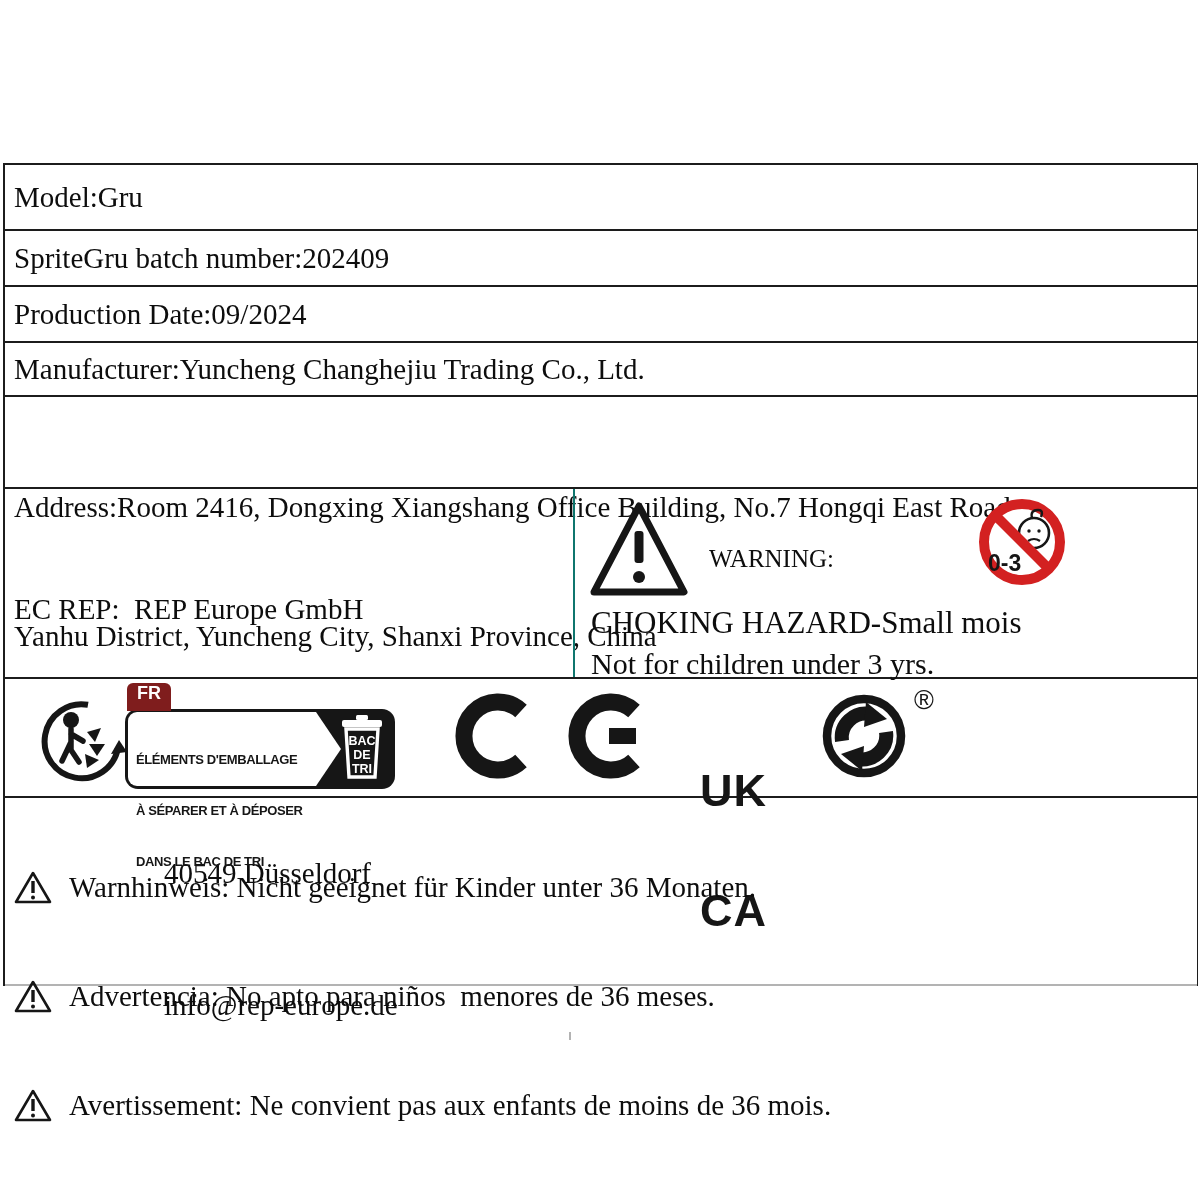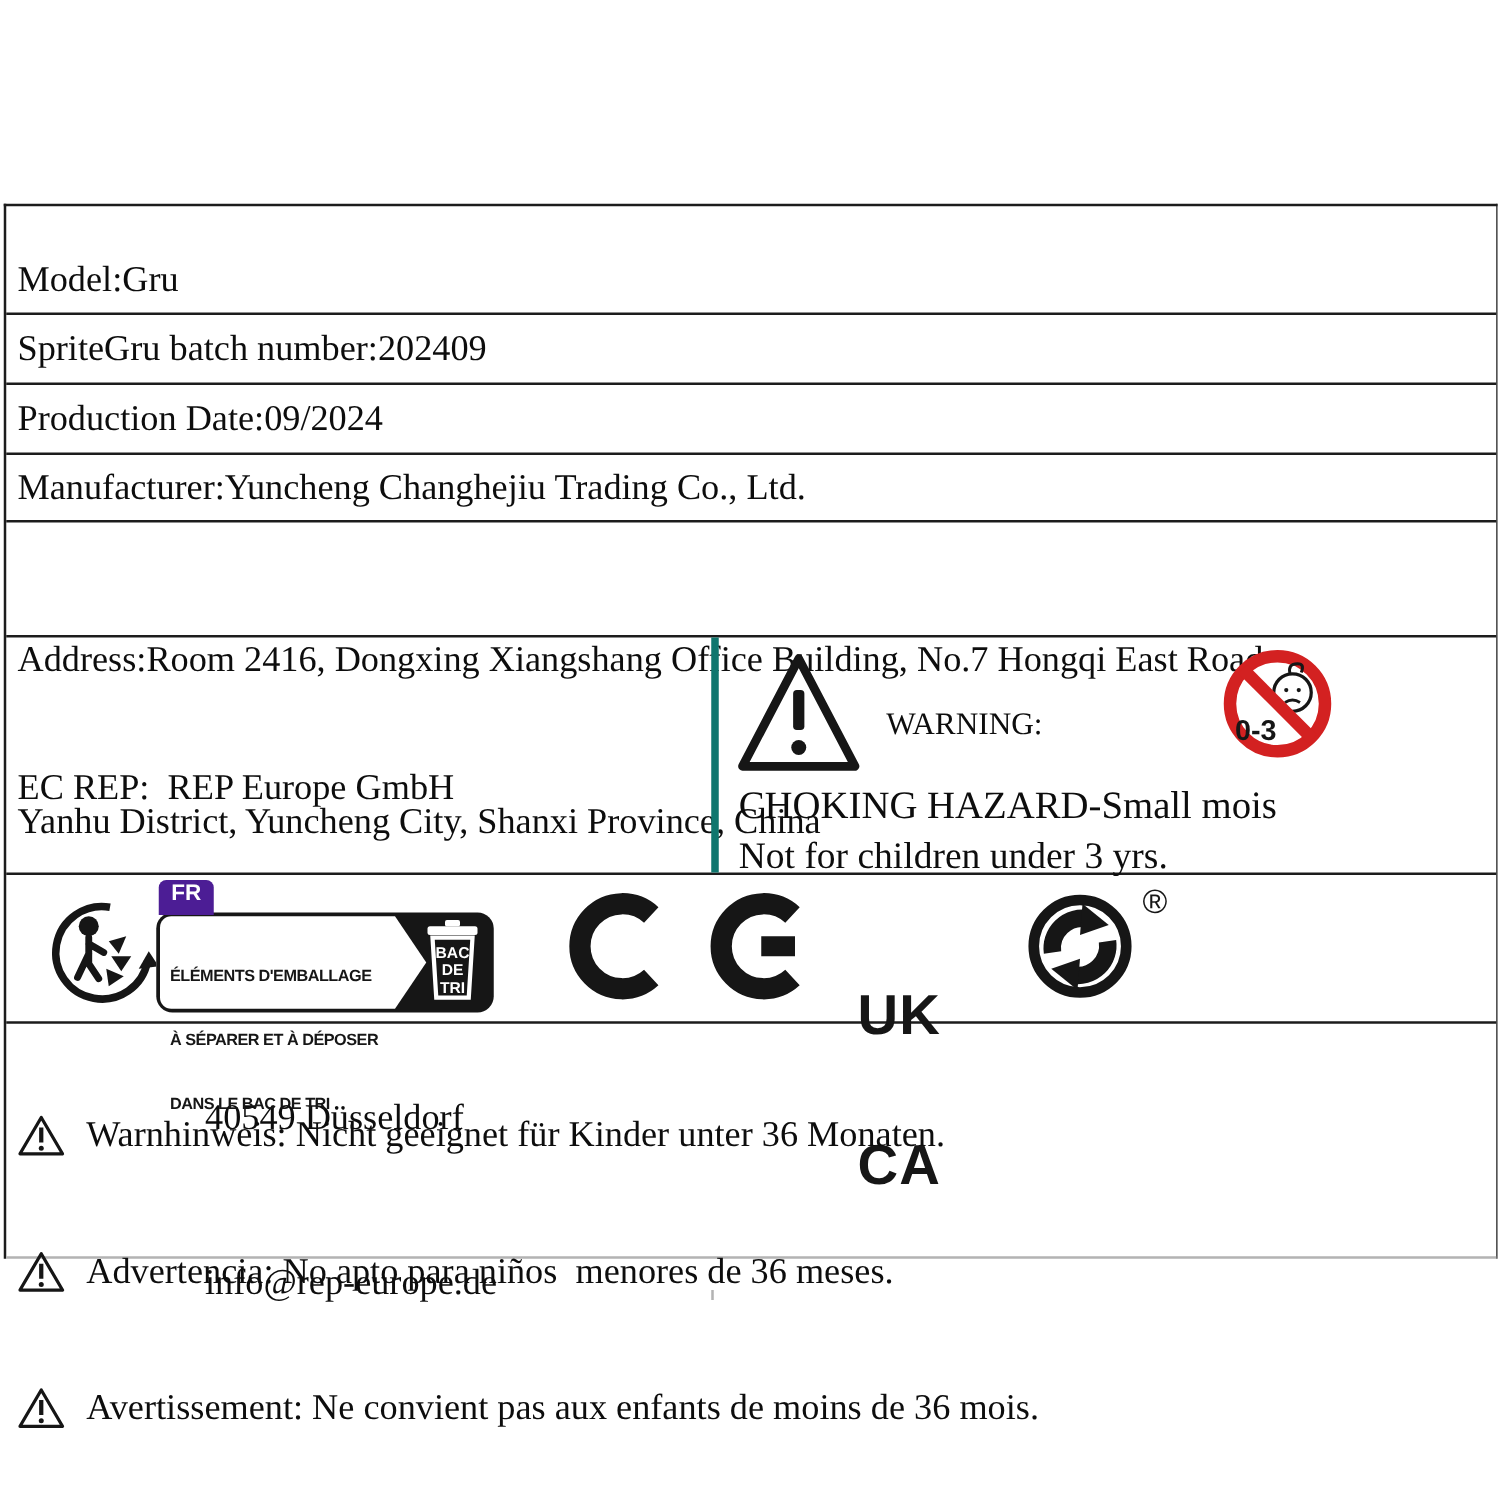--- a/index.html
+++ b/index.html
@@ -2,57 +2,57 @@
 <html><head>
 <meta charset="utf-8">
 <style>
   html,body{margin:0;padding:0;background:#ffffff;}
   body{width:1198px;height:1198px;position:relative;overflow:hidden;
        font-family:"Liberation Serif","DejaVu Serif",serif;color:#0d0d0d;}
   .label{position:absolute;left:3px;top:163px;width:1192px;
          border:2px solid #1c1c1c;border-bottom:none;background:#fff;}
   .row{box-sizing:border-box;border-bottom:2px solid #1c1c1c;position:relative;
        display:flex;align-items:center;padding-left:9px;font-size:29px;white-space:pre-wrap;}
-  .r-model{height:53px;margin-top:34px;}
+  .r-model{height:66px;}
   .r-brand{height:57px;}
   .r-batch{height:56px;}
   .r-date{height:56px;}
   .r-manu{height:54px;}
   .r-address{height:92px;display:block;padding-top:3px;line-height:43px;}
   .r-ecrep{height:190px;display:block;padding:0;}
   .r-icons{height:119px;display:block;padding:0;}
   .r-warn4{height:188px;display:block;padding:2px 0 0 0;border-bottom:2px solid #b3b3b3;}
   .ec-cell{position:absolute;left:0;top:0;width:570px;height:188px;box-sizing:border-box;
-           border-right:6px solid #0f766e;padding:10px 0 0 9px;line-height:44px;font-size:29px;}
+           border-right:2px solid #0f766e;padding:10px 0 0 9px;line-height:44px;font-size:29px;}
   .ec-indent{margin-left:150px;}
   .warn-cell{position:absolute;left:572px;top:0;width:620px;height:188px;}
   .warn-title{position:absolute;left:132px;top:56px;font-size:25px;}
   .warn-line1{position:absolute;left:14px;top:116px;font-size:31px;}
   .warn-line2{position:absolute;left:14px;top:158px;font-size:30px;}
   .big-triangle{position:absolute;left:12px;top:8px;}
   .prohibition{position:absolute;left:398px;top:6px;}
   .warnrow{height:43px;display:flex;align-items:center;font-size:29px;white-space:pre-wrap;}
   .warnrow .tri{margin-left:8px;flex:0 0 auto;}
   .warnrow .wtext{margin-left:16px;}
   
   .triman{position:absolute;left:34px;top:19px;}
   .fr-badge{position:absolute;left:120px;top:4px;width:272px;height:108px;}
-  .fr-tab{position:absolute;left:2px;top:0;width:44px;height:28px;background:#4c1d95;
+  .fr-tab{position:absolute;left:2px;top:0;width:44px;height:28px;background:#7f1d1d;
           border-radius:6px 6px 0 0;color:#fff;text-align:center;line-height:28px;
           font:bold 18px "Liberation Sans",sans-serif;}
   .fr-main{position:absolute;left:0;top:26px;width:270px;height:80px;background:#161616;border-radius:13px;}
   .fr-white{position:absolute;left:3px;top:29px;width:188px;height:74px;background:#fff;border-radius:9px 0 0 9px;}
   .fr-arrow{position:absolute;left:191px;top:29px;width:0;height:0;
             border-top:37px solid transparent;border-bottom:37px solid transparent;border-left:25px solid #fff;}
   .fr-lines{position:absolute;left:11px;top:34px;color:#161616;
             font:bold 13px/17px "Liberation Sans",sans-serif;letter-spacing:-0.4px;white-space:pre;}
   .fr-bin{position:absolute;left:212px;top:31px;}
   .ce-mark{position:absolute;left:443px;top:13px;}
   .ukca{position:absolute;left:681px;top:12px;color:#161616;
-        font:bold 45px/40px "Liberation Sans",sans-serif;letter-spacing:1px;text-align:left;}
+        font:bold 45px/40px "Liberation Sans",sans-serif;letter-spacing:1px;text-align:right;}
   .greenpoint{position:absolute;left:814px;top:11px;}
   .regmark{position:absolute;left:909px;top:6px;font-family:"Liberation Sans",sans-serif;font-size:27px;color:#161616;}
   .stub{position:absolute;left:569px;top:1032px;width:2px;height:8px;background:#b3b3b3;}
 </style>
 </head>
 <body>
 
 <div class="label">
 
   <div class="row r-model">

